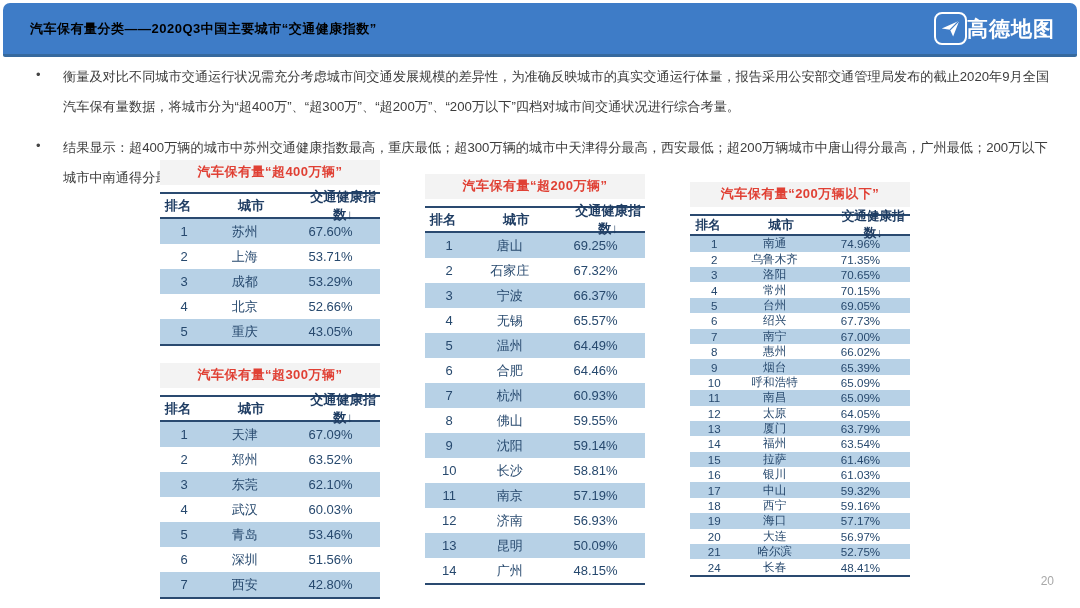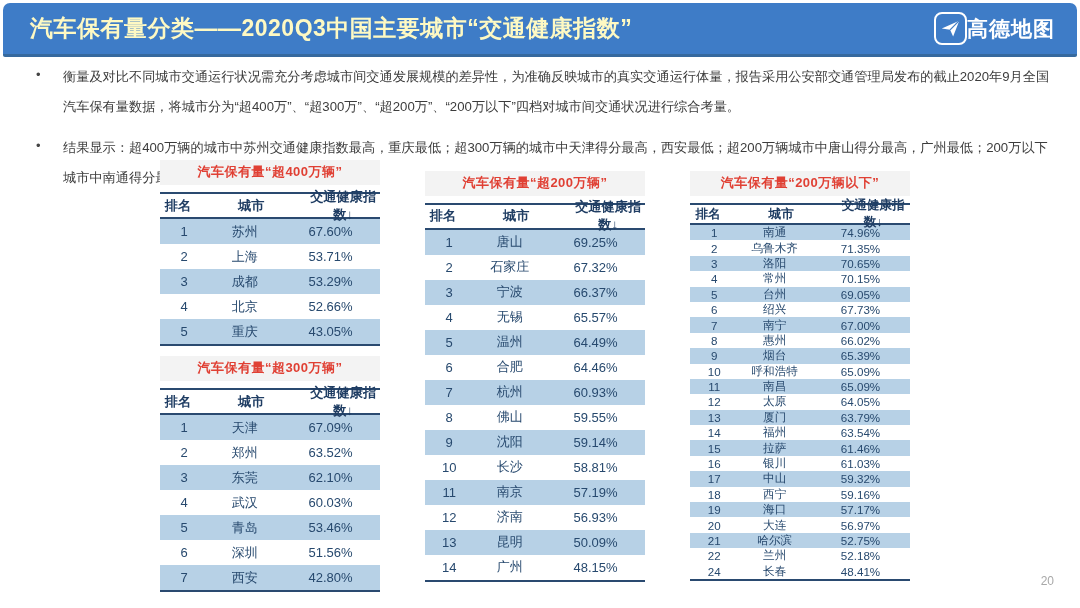--- a/index.html
+++ b/index.html
@@ -14,37 +14,37 @@
   }
   *{margin:0;padding:0;box-sizing:border-box;}
   html,body{background:#e9e9e9;}
   body{font-family:"Liberation Sans","DejaVu Sans",sans-serif;}
   .slide{position:relative;width:1080px;height:608px;background:#ffffff;overflow:hidden;margin:0 auto;}
 
   
   .hdr{position:absolute;top:3px;left:3px;right:3px;height:54px;background:var(--header-bg);
        border-radius:7px 7px 2px 2px;border-bottom:3px solid var(--header-edge);
        display:flex;align-items:center;justify-content:space-between;padding:0 22px 0 27px;}
-  .hdr h1{color:#fef9c3;font-size:23px;font-weight:bold;letter-spacing:.5px;}
+  .hdr h1{color:#000000;font-size:13px;font-weight:bold;letter-spacing:.5px;}
   .logo{display:flex;align-items:center;gap:0;}
   .logo-box{width:33px;height:33px;border:2.5px solid #fff;border-radius:8px;
             display:flex;align-items:center;justify-content:center;}
   .logo-text{color:#fff;font-size:21px;font-weight:bold;letter-spacing:1px;}
 
   
   .bullets{position:absolute;top:62px;left:36px;right:28px;}
   .bullet{display:flex;margin-bottom:11px;}
   .bullet .dot{width:14px;margin-right:13px;color:#444;font-size:13px;line-height:25px;flex:none;}
   .bullet p{color:var(--body-text);font-size:13.2px;line-height:30px;}
 
   
   .tables{position:absolute;top:160px;left:160px;display:flex;gap:45px;align-items:center;}
   .tcol{width:220px;}
   .rank-table{width:220px;}
-  .rank-table.stacked{margin-top:10px;}
+  .rank-table.stacked{margin-top:17px;}
   .ttl{background:#f3f3f3;color:var(--title-red);font-weight:bold;font-size:13px;
        text-align:center;padding:3px 0 4px;margin-bottom:7px;letter-spacing:.5px;}
   .trow{display:flex;align-items:center;}
   .thead{border-top:2px solid var(--navy-border);border-bottom:2px solid var(--navy-border);
          font-weight:bold;color:var(--navy);gap:28px;}
   .t-lg .thead{height:27px;font-size:13.2px;}
   .t-sm .thead{height:22px;font-size:12.6px;}
   .c{text-align:center;}
   .c0{width:22%;} .c1{width:33%;} .c2{width:45%;}
   .tbody{border-bottom:2px solid var(--navy-border);}
@@ -359,25 +359,20 @@
               <span class="c c0">20</span>
               <span class="c c1">大连</span>
               <span class="c c2">56.97%</span>
             </div>
             <div class="trow drow alt">
               <span class="c c0">21</span>
               <span class="c c1">哈尔滨</span>
               <span class="c c2">52.75%</span>
             </div>
             <div class="trow drow">
-              <span class="c c0">22</span>
-              <span class="c c1">兰州</span>
-              <span class="c c2">52.18%</span>
-            </div>
-            <div class="trow drow">
               <span class="c c0">24</span>
               <span class="c c1">长春</span>
               <span class="c c2">48.41%</span>
             </div>
           </div>
         </div>
     </div>
   </section>
 
   <span class="pagenum">20</span>

